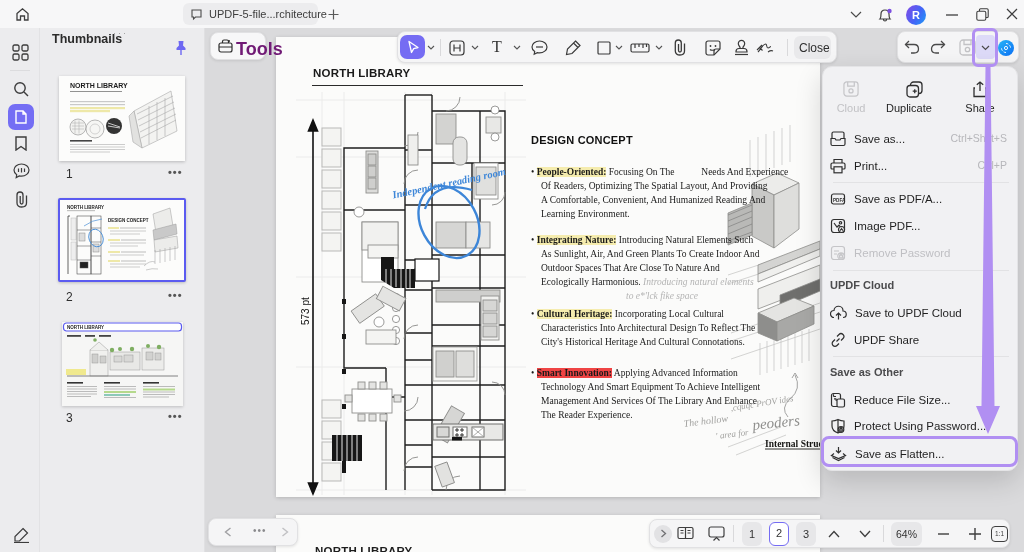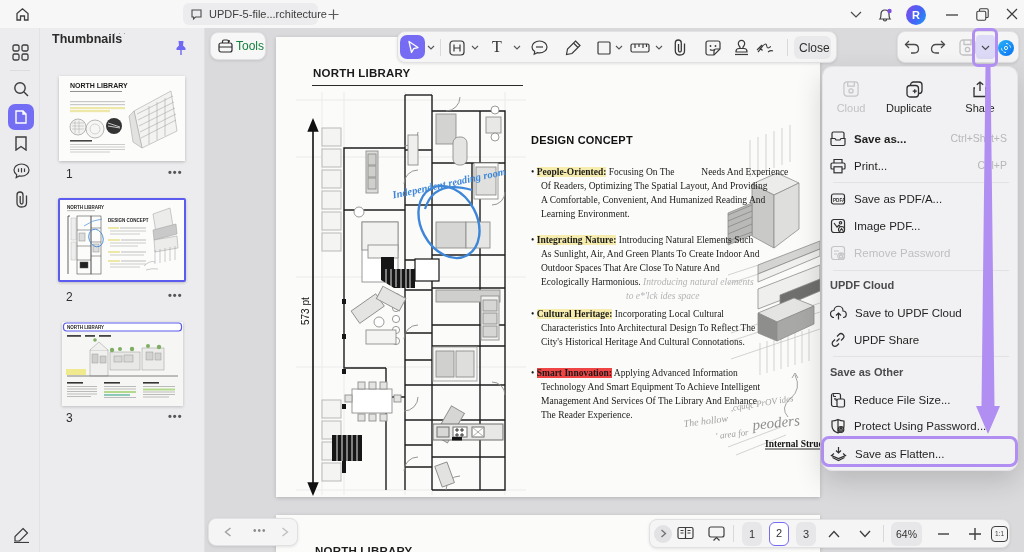--- a/index.html
+++ b/index.html
@@ -453,37 +453,37 @@
 <div class="abs" style="left:531px;top:134px;font-size:11px;font-weight:bold;color:#111;letter-spacing:0.2px;">DESIGN CONCEPT</div>
 <div class="abs" style="left:531px;top:165px;width:268px;font-family:'Liberation Serif',serif;font-size:9.5px;line-height:14px;color:#1a1a1a;">
   <div>• <b style="background:#f5ecae">People-Oriented:</b> Focusing On The <span style="display:inline-block;width:22px"></span> Needs And Experience<br>
   <span style="margin-left:10px"></span>Of Readers, Optimizing The Spatial Layout, And Providing<br>
   <span style="margin-left:10px"></span>A Comfortable, Convenient, And Humanized Reading And<br>
   <span style="margin-left:10px"></span>Learning Environment.</div>
   <div style="margin-top:12px">• <b style="background:#f5ecae">Integrating Nature:</b> Introducing Natural Elements Such<br>
   <span style="margin-left:10px"></span>As Sunlight, Air, And Green Plants To Create Indoor And<br>
   <span style="margin-left:10px"></span>Outdoor Spaces That Are Close To Nature And<br>
   <span style="margin-left:10px"></span>Ecologically Harmonious. <i style="color:#b3b3b3">Introducing natural elements</i><br>
-  <i style="color:#b3b3b3;margin-left:95px">to e*'lck ides space</i></div>
+  <i style="color:#b3b3b3;margin-left:95px">to e*'lck fike space</i></div>
   <div style="margin-top:4px">• <b style="background:#f5ecae">Cultural Heritage:</b> Incorporating Local Cultural<br>
   <span style="margin-left:10px"></span>Characteristics Into Architectural Design To Reflect The<br>
   <span style="margin-left:10px"></span>City's Historical Heritage And Cultural Connotations.</div>
   <div style="margin-top:17px">• <b style="background:#ef4444">Smart Innovation:</b> Applying Advanced Information<br>
   <span style="margin-left:10px"></span>Technology And Smart Equipment To Achieve Intelligent<br>
   <span style="margin-left:10px"></span>Management And Services Of The Library And Enhance<br>
   <span style="margin-left:10px"></span>The Reader Experience.</div>
 </div>
 
 <div class="pill" style="left:210px;top:32px;width:56px;height:28px;background:#f7f7f8;"></div>
 <svg class="abs" style="left:218px;top:39px" width="15" height="14" viewBox="0 0 15 14" fill="none" stroke="#2e2e2e" stroke-width="1.2">
     <rect x="1" y="4" width="13" height="9" rx="2"></rect>
     <path d="M4.5 4 V2.5 A1.5 1.5 0 0 1 6 1 H9 A1.5 1.5 0 0 1 10.5 2.5 V4 M1 8 H14"></path>
     <circle cx="11" cy="2" r="1" fill="#2e2e2e" stroke="none"></circle>
   </svg>
-<div class="abs" style="left:236px;top:39px;font-size:12px;font-weight:normal;color:#15803d;">Tools</div>
+<div class="abs" style="left:236px;top:39px;font-size:18px;font-weight:bold;color:#701a75;">Tools</div>
 
 <div class="pill" id="toolbar" style="left:397px;top:31px;width:440px;height:32px;"></div>
 <div class="abs" style="left:400px;top:35px;width:25px;height:24px;border-radius:7px;background:#756cf3;"></div>
 <svg class="abs" style="left:407px;top:40px" width="13" height="14" viewBox="0 0 13 14" fill="none" stroke="#fff" stroke-width="1.3" stroke-linejoin="round">
     <path d="M2 1.5 L11 7.5 L6.7 8.6 L4.5 12.5 Z"></path>
   </svg>
 <svg class="abs" style="left:427px;top:45px" width="8" height="5" viewBox="0 0 8 5" fill="none" stroke="#555" stroke-width="1.1">
     <path d="M1 1 L4 4 L7 1"></path>
   </svg>
 <div class="abs" style="left:440px;top:39px;width:1px;height:17px;background:#d9d9db;"></div>
@@ -587,21 +587,21 @@
       <rect x="1" y="4.5" width="11.5" height="11.5" rx="3" fill="#f1f1f3"></rect>
       <path d="M6.7 10.2 H10.8 M8.75 8.2 V12.3"></path>
     </svg>
 <div class="abs" style="left:63px;top:35px;width:56px;text-align:left;font-size:11px;color:#1f1f1f;">Duplicate</div>
 <svg class="abs" style="left:149px;top:14px" width="16" height="17" viewBox="0 0 16 17" fill="none" stroke="#2f2f2f" stroke-width="1.3">
       <path d="M8 1 V10 M4.8 3.8 L8 1 L11.2 3.8"></path>
       <path d="M3 7 H2 V15.5 H14 V7 H13"></path>
     </svg>
 <div class="abs" style="left:129px;top:35px;width:56px;text-align:center;font-size:11px;color:#1f1f1f;">Share</div>
 
-<div class="mi" style="top:59px;font-weight:bold;">
+<div class="mi" style="top:59px;">
       <svg width="16" height="16" viewBox="0 0 16 16" fill="none" stroke="#2f2f2f" stroke-width="1.2">
         <path d="M2 7 V2.5 A1.5 1.5 0 0 1 3.5 1 H12.5 A1.5 1.5 0 0 1 14 2.5 V7"></path>
         <path d="M1 7.5 H5 L6 9 H10 L11 7.5 H15 V13 A1.5 1.5 0 0 1 13.5 14.5 H2.5 A1.5 1.5 0 0 1 1 13 Z"></path>
       </svg>
       <span class="txt">Save as...</span>
     </div>
 <div class="sc" style="top:65px;">Ctrl+Shift+S</div>
 <div class="mi" style="top:86px;">
       <svg width="16" height="16" viewBox="0 0 16 16" fill="none" stroke="#2f2f2f" stroke-width="1.2">
         <path d="M4 5 V1.5 H12 V5 M4 11 H2 A1 1 0 0 1 1 10 V6.5 A1.5 1.5 0 0 1 2.5 5 H13.5 A1.5 1.5 0 0 1 15 6.5 V10 A1 1 0 0 1 14 11 H12"></path>

